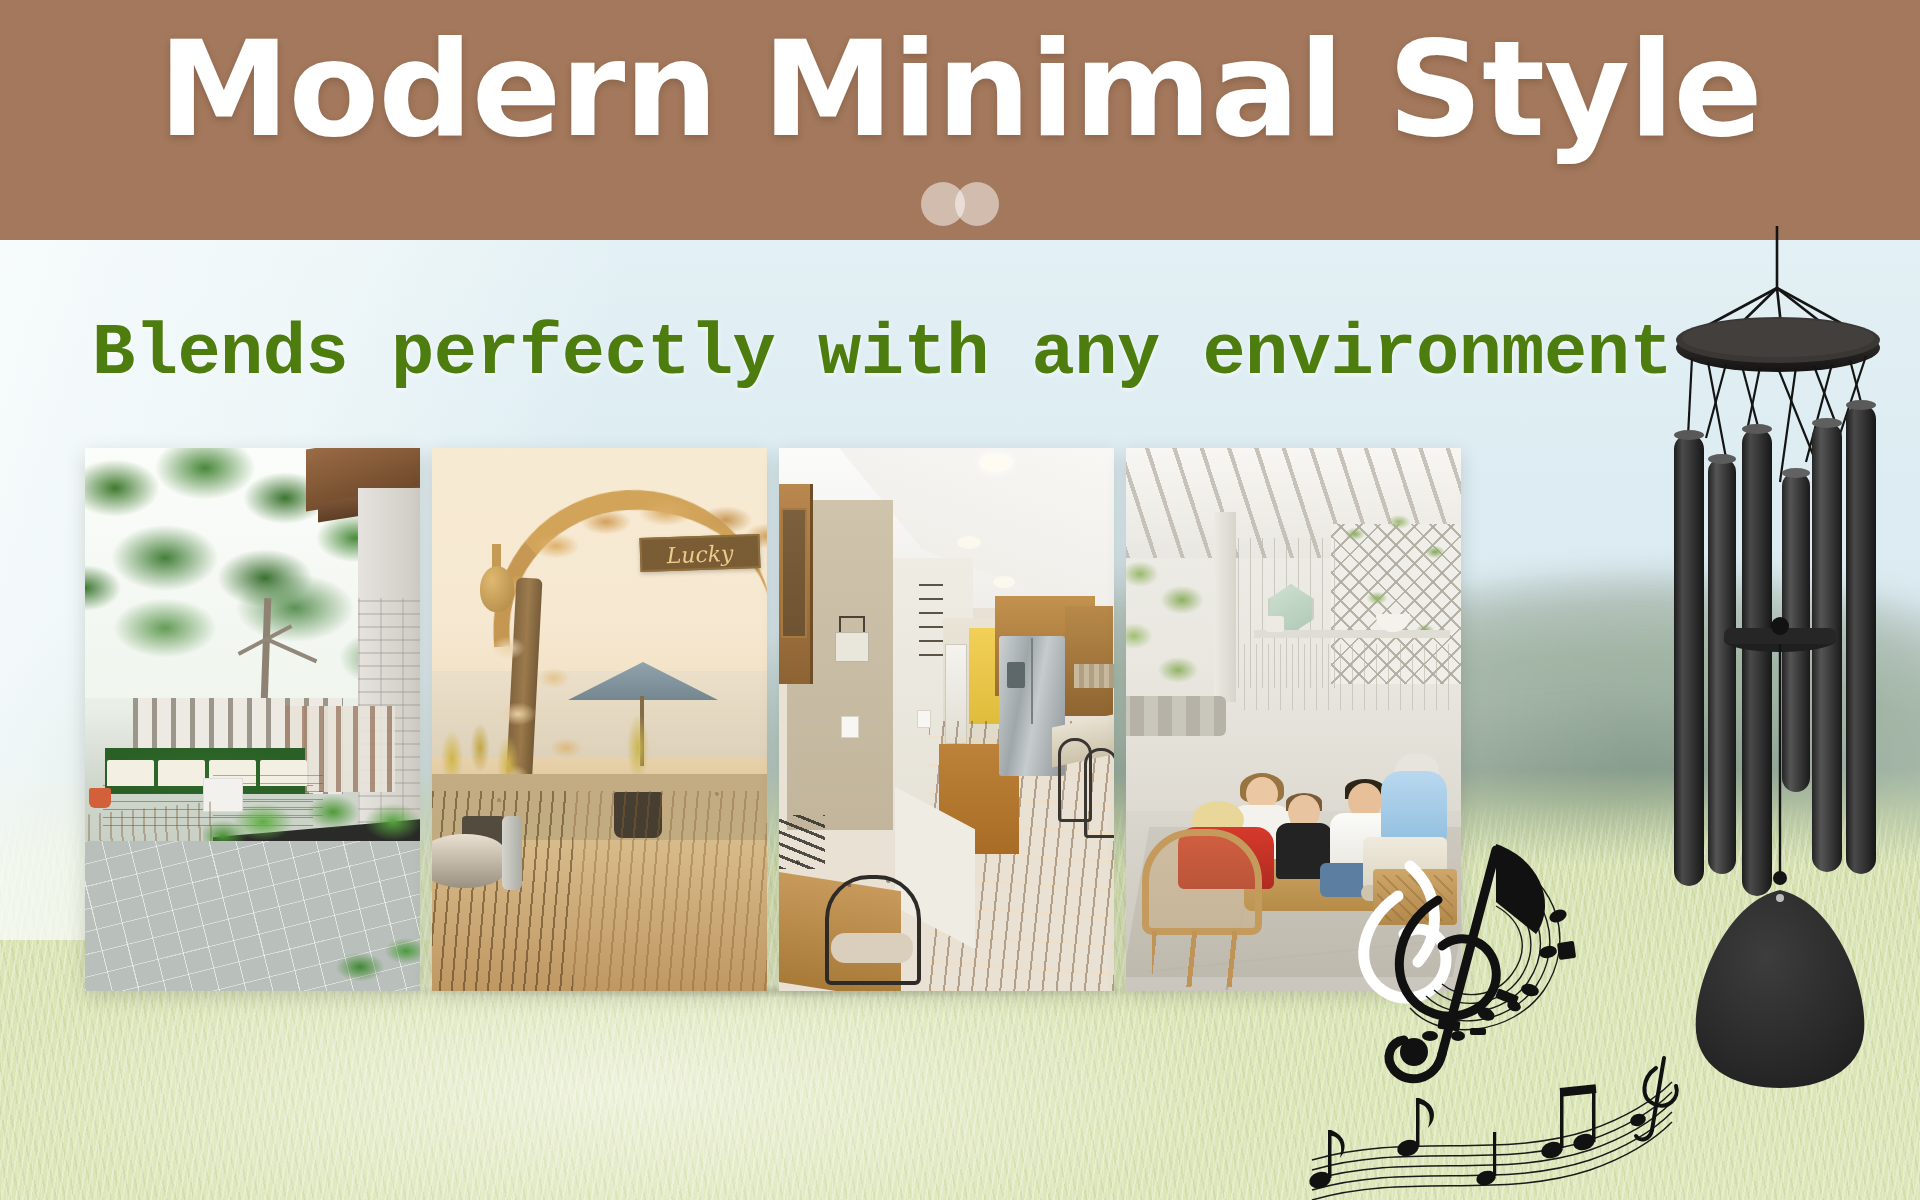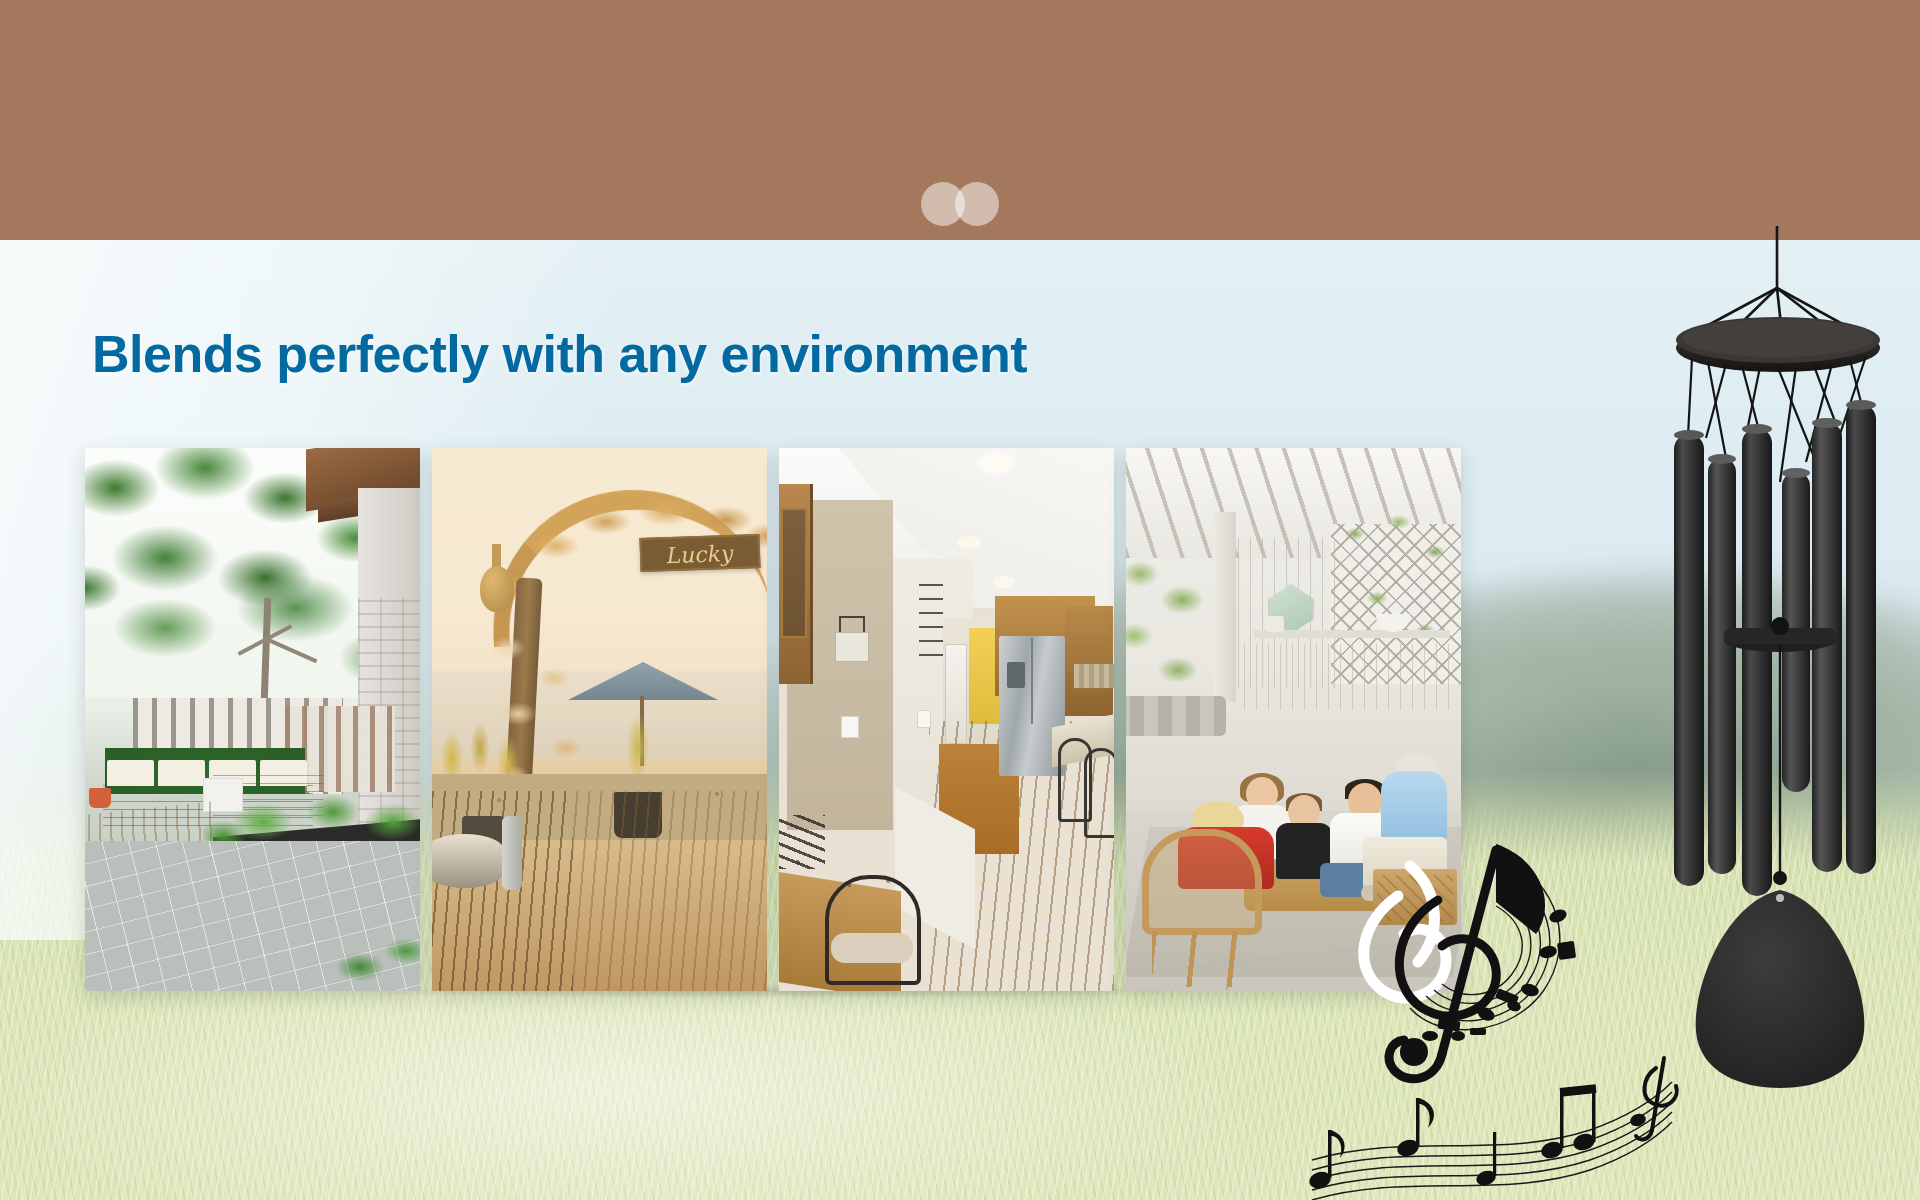--- a/index.html
+++ b/index.html
@@ -112,25 +112,25 @@
   .banner-mark .circ {
     position:absolute; top:0; width:44px; height:44px; border-radius:50%;
     background:rgba(255,255,255,.50);
   }
   .banner-mark .circ.a { left:0; }
   .banner-mark .circ.b { left:34px; }
 
   
   .subtitle {
     position:absolute; left:92px; top:320px;
-    font-family:Liberation Sans, sans-serif;
+    font-family:Liberation Mono, monospace;
     font-weight:bold;
-    font-size:52px;
+    font-size:72px;
     line-height:68px;
-    color:#0369a1;
+    color:#4d7c0f;
     letter-spacing:-0.5px;
     text-shadow:0 2px 4px rgba(255,255,255,.75);
     white-space:nowrap;
   }
 
   
   .strip { position:absolute; left:85px; top:448px; width:1385px; height:543px; display:flex; gap:12px; }
   .photo {
     position:relative; width:335px; height:543px; overflow:hidden;
     box-shadow:0 6px 18px rgba(60,70,60,.20);
@@ -508,20 +508,21 @@
     <div class="ridge-shadow"></div>
     <div class="treeline"></div>
     <div class="haze-left"></div>
     <div class="grass"></div>
     <div class="grass-tex"></div>
     <div class="grass-glow"></div>
     <div class="whiteout"></div>
   </div>
 
   <div class="banner">
+    <div class="banner-title">Modern Minimal Style</div>
     <div class="banner-mark">
       <span class="circ a"></span>
       <span class="circ b"></span>
     </div>
   </div>
 
   <div class="subtitle">Blends perfectly with any environment</div>
 
   <div class="strip-shadow"></div>
   <div class="strip">

